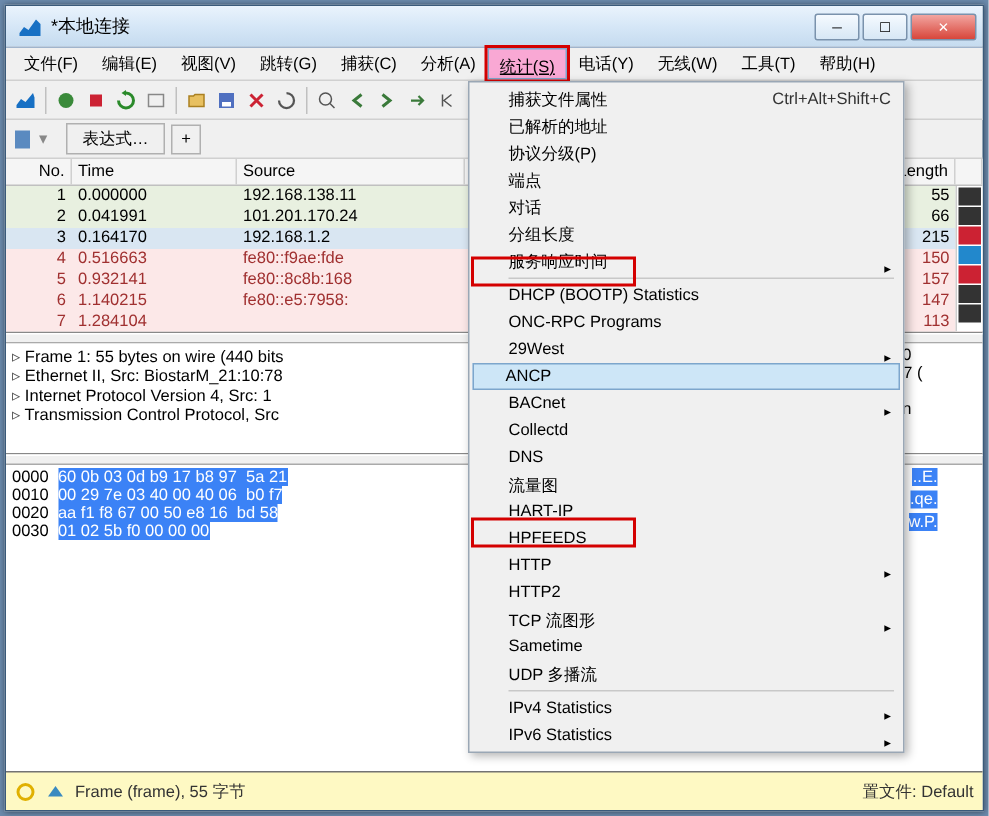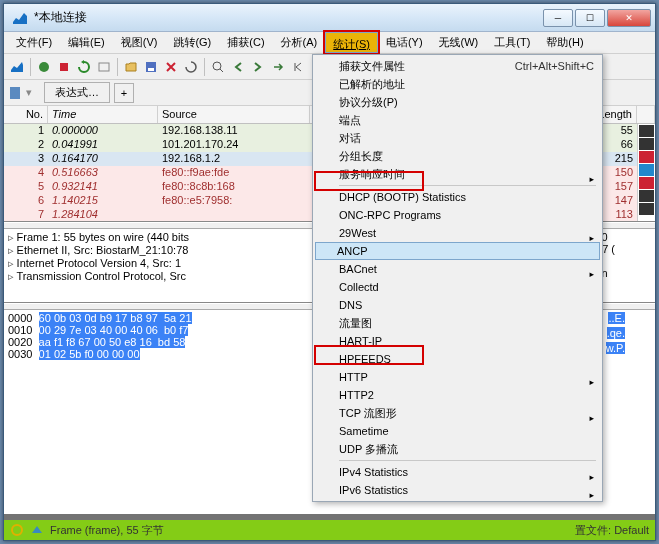--- a/index.html
+++ b/index.html
@@ -6,49 +6,49 @@
 body { background: #6b8aac; padding: 3px; }
 .window { width: 653px; height: 538px; background: #f0f0f0; border: 1px solid #3a5a7a; box-shadow: 0 0 4px rgba(0,0,0,0.5); display: flex; flex-direction: column; position: relative; }
 .titlebar { height: 28px; background: linear-gradient(to bottom, #eaf3fc 0%, #d6e7f7 50%, #c5dbef 100%); display: flex; align-items: center; padding: 0 4px 0 8px; border-bottom: 1px solid #a0b4cc; }
 .titlebar .icon { width: 16px; height: 16px; margin-right: 6px; }
 .titlebar .title { flex: 1; color: #000; font-size: 12px; }
 .winbtns { display: flex; gap: 2px; }
 .winbtn { width: 30px; height: 18px; border: 1px solid #7a92ac; border-radius: 2px; background: linear-gradient(to bottom,#f5faff,#d7e7f5); display: flex; align-items: center; justify-content: center; font-size: 9px; }
 .winbtn.close { background: linear-gradient(to bottom,#f2a5a0,#d8463b); color: #fff; width: 44px; }
 .menubar { height: 22px; background: #f0f0f0; border-bottom: 1px solid #d0d0d0; display: flex; align-items: stretch; padding: 0 4px; }
 .menuitem { padding: 3px 8px; cursor: default; }
-.menuitem.active { background: #eab308; border: 1px solid #7da6cc; padding: 4px 7px; text-decoration: underline; }
+.menuitem.active { background: #f9a8d4; border: 1px solid #7da6cc; padding: 4px 7px; text-decoration: underline; }
 .red-box { outline: 2px solid #d40000; }
 .toolbar { height: 26px; background: #f0f0f0; border-bottom: 1px solid #d0d0d0; display: flex; align-items: center; padding: 0 4px; gap: 2px; }
 .tbtn { width: 18px; height: 18px; border: 1px solid transparent; display: flex; align-items: center; justify-content: center; }
 .tbtn svg { width: 14px; height: 14px; }
 .sep { width: 1px; height: 18px; background: #c0c0c0; margin: 0 2px; }
 .filterrow { height: 26px; display: flex; align-items: center; padding: 0 4px; border-bottom: 1px solid #d0d0d0; gap: 4px; }
 .filterinput { flex: 1; height: 20px; border: 1px solid #c0c0c0; padding: 0 6px; color: #888; background: #fff; }
 .exprbtn { padding: 2px 10px; border: 1px solid #b0b0b0; background: #f0f0f0; }
 .plusbtn { width: 20px; height: 20px; border: 1px solid #b0b0b0; background: #f0f0f0; display: flex; align-items: center; justify-content: center; }
 .packetlist { background: #fff; overflow: hidden; position: relative; height: 116px; border-bottom: 1px solid #888; }
 .plhead { display: flex; background: #f5f5f5; border-bottom: 1px solid #c0c0c0; height: 18px; }
 .plhead div { border-right: 1px solid #d0d0d0; padding: 2px 4px; font-size: 11px; }
 .col-no { width: 44px; text-align: right; }
-.col-time { width: 110px; font-style: italic; }
+.col-time { width: 110px; }
 .col-src { width: 152px; }
 .col-len { width: 46px; text-align: right; }
 .plrow { display: flex; height: 14px; font-family: Consolas, monospace; font-size: 11px; }
 .plrow div { padding: 0 4px; }
 .minimap { position: absolute; right: 0; top: 18px; bottom: 0; width: 18px; background: #fff; border-left: 1px solid #ccc; }
 .minimap div { height: 12px; margin: 1px; }
 .splitter { height: 7px; background: #f0f0f0; border-top: 1px solid #fff; border-bottom: 1px solid #aaa; display:flex; align-items:center; justify-content:center; color:#999; font-size:8px; letter-spacing:2px;}
 .details { background: #fff; height: 74px; font-family: Consolas, monospace; font-size: 12px; padding: 2px 4px; overflow: hidden; border-bottom: 1px solid #888; }
 .details .line { white-space: pre; }
 .details .arrow::before { content: "▹ "; color: #555; }
 .hexpane { background: #fff; height: 70px; font-family: Consolas, monospace; font-size: 12px; padding: 2px 4px; overflow: hidden; }
 .hexrow { white-space: pre; }
 .hexsel { background: #3b82f6; color: #fff; }
-.statusbar { height: 26px; background: #84cc16; border-top: 6px solid #737373; display: flex; align-items: center; padding: 0 6px; font-size: 11px; color: #333; }
+.statusbar { height: 26px; background: #fef9c3; border-top: 1px solid #737373; display: flex; align-items: center; padding: 0 6px; font-size: 11px; color: #333; }
 .statusbar .sicon { width: 14px; height: 14px; margin-right: 6px; }
 .statusbar .flex { flex: 1; }
 .dropdown { position: absolute; left: 308px; top: 50px; width: 291px; background: #f0f0f0; border: 1px solid #9aa7b5; box-shadow: 2px 2px 6px rgba(0,0,0,0.3); z-index: 100; padding: 2px; }
 .dditem { height: 18px; display: flex; align-items: center; padding: 0 6px 0 24px; position: relative; }
 .dditem.hover { background: #cde6f7; border: 1px solid #7da6cc; padding: 0 5px 0 21px; height: 18px; }
 .dditem .shortcut { margin-left: auto; color: #333; }
 .dditem .sub::after { content: "▸"; position: absolute; right: 6px; font-size: 9px; }
 .ddsep { height: 1px; background: #c8c8c8; margin: 2px 4px 2px 24px; }
 .ancp-area-empty { background:#fff; flex:1; }
 

